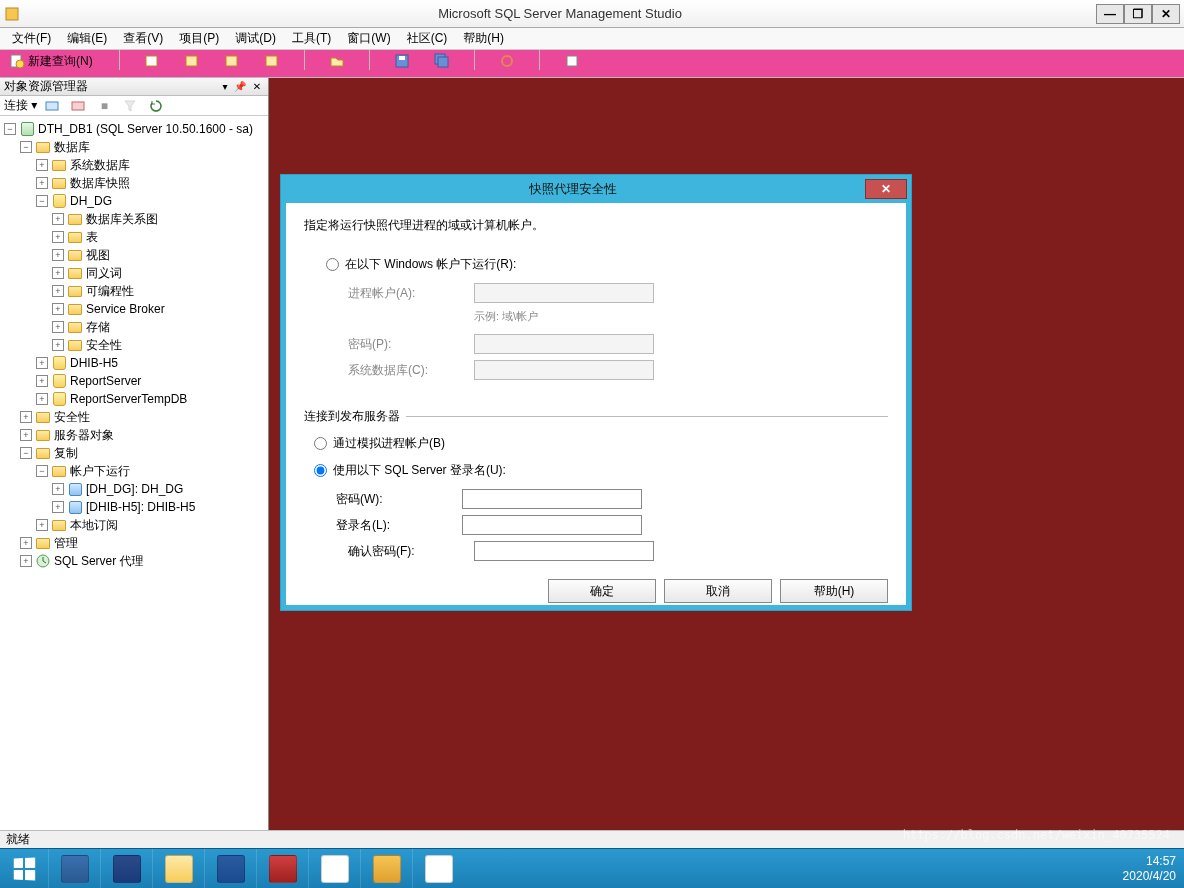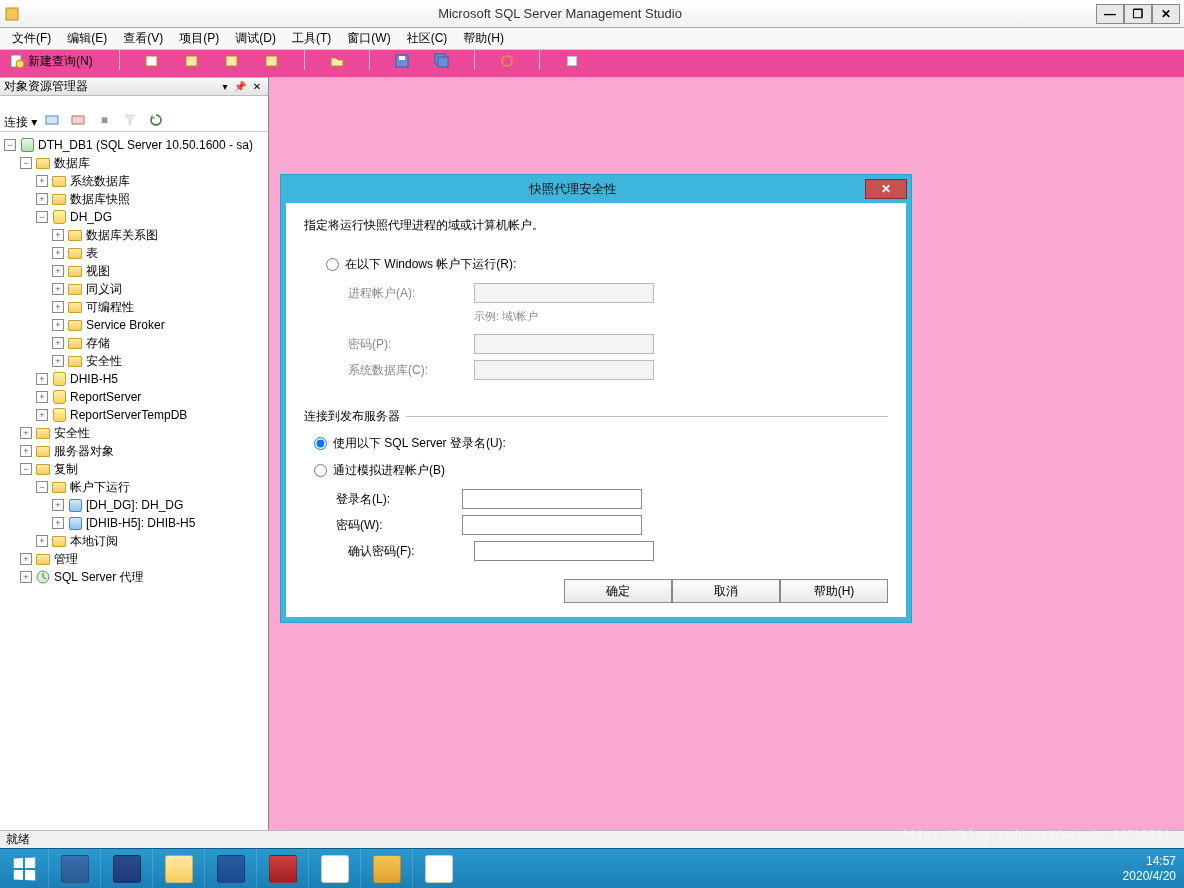--- a/index.html
+++ b/index.html
@@ -12,48 +12,48 @@
 .menuitem{padding:2px 6px;cursor:default}
 .toolbar{height:28px;background:#ec4899;border-bottom:1px solid #bbb;display:flex;padding:0 4px;gap:18px}
 .tbtn{width:22px;height:22px;border:1px solid transparent;display:flex;align-items:center;justify-content:center;border-radius:2px}
 .newquery{display:flex;align-items:center;height:22px;padding:0 4px;border:1px solid transparent;gap:3px}
 .sep{width:1px;height:20px;background:#bbb;margin:0 3px}
 .main{display:flex;height:calc(100% - 28px - 22px - 28px - 18px - 40px)}
 .sidebar{width:269px;background:#fff;border-right:1px solid #888;display:flex;flex-direction:column}
 .panehdr{height:18px;background:linear-gradient(#f8f8f8,#e4e4e4);border-bottom:1px solid #bbb;display:flex;align-items:center;padding:0 4px;font-size:11px}
 .panehdr .sp{flex:1}
 .panehdr .pb{width:14px;height:14px;margin-left:2px;border:1px solid transparent;display:flex;align-items:center;justify-content:center;font-size:10px}
-.conntb{height:36px;border-bottom:1px solid #ccc;display:flex;align-items:flex-end;padding:0 4px;gap:4px}
+.conntb{height:20px;border-bottom:1px solid #ccc;display:flex;align-items:center;padding:0 4px;gap:4px}
 .tree{flex:1;overflow:auto;padding:4px 2px;white-space:nowrap}
 .tn{display:flex;align-items:center;height:18px;padding:1px 0}
 .tw{width:12px;height:12px;border:1px solid #888;display:inline-flex;align-items:center;justify-content:center;font-size:9px;line-height:1;margin-right:3px;color:#555;cursor:default;background:#fff}
 .ticon{width:16px;height:16px;margin-right:3px;display:inline-flex;align-items:center;justify-content:center}
 .folder{width:14px;height:11px;background:linear-gradient(#ffe9a8,#f8cd5a);border:1px solid #c9a030;border-radius:1px}
 .db{width:13px;height:14px;background:linear-gradient(#fff2b0,#f6d35c);border:1px solid #caa030;border-radius:2px 2px 3px 3px}
 .srv{width:13px;height:14px;background:linear-gradient(#e8f8e8,#b0e0b0);border:1px solid #5a9a5a;border-radius:2px}
 .pub{width:13px;height:13px;background:linear-gradient(#cfe8ff,#8ec4f0);border:1px solid #4a88c0;border-radius:2px}
-.content{flex:1;position:relative;background:#f9a8d4}
+.content{flex:1;position:relative;background:#7f1d1d}
 .dialog{position:absolute;left:11px;top:96px;width:632px;background:#fff;border:1px solid #2aa2c8}
 .dlg-tb{height:28px;background:#3db5dc;display:flex;align-items:center}
 .dlg-tb .dt{flex:1;text-align:center;font-size:12.5px;color:#111}
 .dlg-close{width:42px;height:20px;margin-right:4px;background:#c75050;color:#fff;display:flex;align-items:center;justify-content:center;font-weight:bold;border:1px solid #8a2d2d}
-.dlg-body{border:5px solid #3db5dc;border-top:none;padding:14px 18px 14px 18px}
+.dlg-body{border:5px solid #3db5dc;border-top:none;padding:14px 18px 2px 18px}
 .desc{margin-bottom:22px}
 .optrow{display:flex;align-items:center;margin:6px 0 10px 22px}
 .optrow input[type=radio]{margin-right:6px}
 .fldrow{display:flex;align-items:center;margin:6px 0 6px 44px}
 .fldlabel{width:126px;color:#888}
 .fldlabel.enabled{color:#000}
 .fldinput{width:180px;height:20px;border:1px solid #bbb;background:#f4f4f4}
 .fldinput.enabled{background:#fff;border-color:#888}
 .hint{color:#888;margin-left:170px;margin-bottom:10px;font-size:11px}
 .grp{margin-top:28px}
 .grphdr{display:flex;align-items:center;margin-bottom:10px}
 .grphdr .line{flex:1;height:1px;background:#bbb;margin-left:6px}
-.dlg-btns{display:flex;justify-content:flex-end;margin-top:18px}
+.dlg-btns{display:flex;justify-content:flex-end;gap:8px;margin-top:18px}
 .dbtn{width:108px;height:24px;border:1px solid #888;background:linear-gradient(#fdfdfd,#e8e8e8);cursor:default}
 .statusbar{height:18px;background:#f0f0f0;border-top:1px solid #bbb;display:flex;align-items:center;padding:0 6px;font-size:11px}
 .taskbar{height:40px;background:linear-gradient(#2a99cf,#1b7fb5);display:flex;align-items:center;border-top:1px solid #0a5a85}
 .start{width:48px;height:40px;display:flex;align-items:center;justify-content:center}
 .winlogo{width:22px;height:22px;display:grid;grid-template-columns:1fr 1fr;grid-template-rows:1fr 1fr;gap:2px;transform:perspective(60px) rotateY(-14deg)}
 .winlogo div{background:#fff}
 .tapp{width:52px;height:40px;display:flex;align-items:center;justify-content:center;border-left:1px solid rgba(255,255,255,.15)}
 .tappicon{width:28px;height:28px;background:rgba(255,255,255,.8);border:1px solid rgba(0,0,0,.2);border-radius:3px}
 .tray{margin-left:auto;display:flex;align-items:center;color:#fff;padding:0 8px;font-size:11px;height:100%}
 .clock{text-align:right;margin-left:12px;line-height:1.2}
@@ -396,34 +396,34 @@
             <input class="fldinput" type="password" disabled="" style="">
           </div>
 
 
         <div class="grp">
           <div class="grphdr">
               <span>连接到发布服务器</span>
               <span class="line"></span>
             </div>
           <div class="optrow" style="margin-left:10px">
+            <input type="radio" name="connectas" style="">
+            <span>通过模拟进程帐户(B)</span>
+          </div>
+          <div class="optrow" style="margin-left:10px">
             <input type="radio" name="connectas" checked="" style="">
             <span>使用以下 SQL Server 登录名(U):</span>
           </div>
-          <div class="optrow" style="margin-left:10px">
-            <input type="radio" name="connectas" style="">
-            <span>通过模拟进程帐户(B)</span>
-          </div>
+          <div class="fldrow" style="margin-left:32px">
+              <span class="fldlabel enabled">密码(W):</span>
+              <input class="fldinput enabled" type="password" style="">
+            </div>
           <div class="fldrow" style="margin-left:32px">
               <span class="fldlabel enabled">登录名(L):</span>
               <input class="fldinput enabled" style="">
-            </div>
-          <div class="fldrow" style="margin-left:32px">
-              <span class="fldlabel enabled">密码(W):</span>
-              <input class="fldinput enabled" type="password" style="">
             </div>
           <div class="fldrow" style="">
               <span class="fldlabel enabled">确认密码(F):</span>
               <input class="fldinput enabled" type="password" style="">
             </div>
         </div>
 
         <div class="dlg-btns">
           <button class="dbtn">确定</button>
           <button class="dbtn">取消</button>

